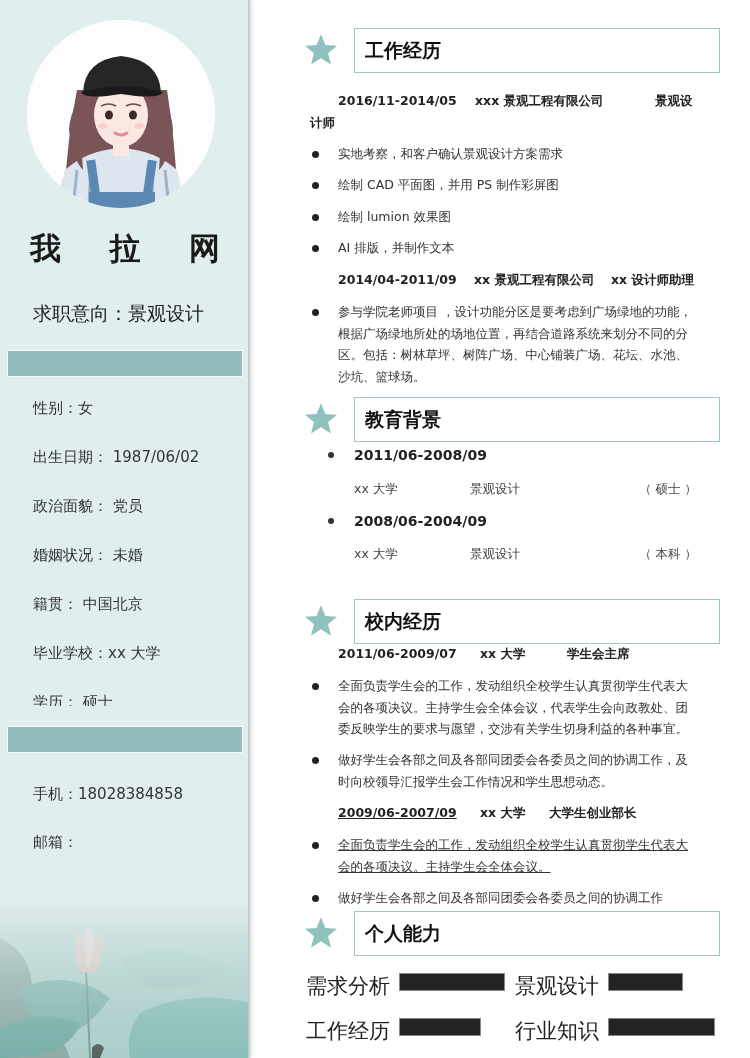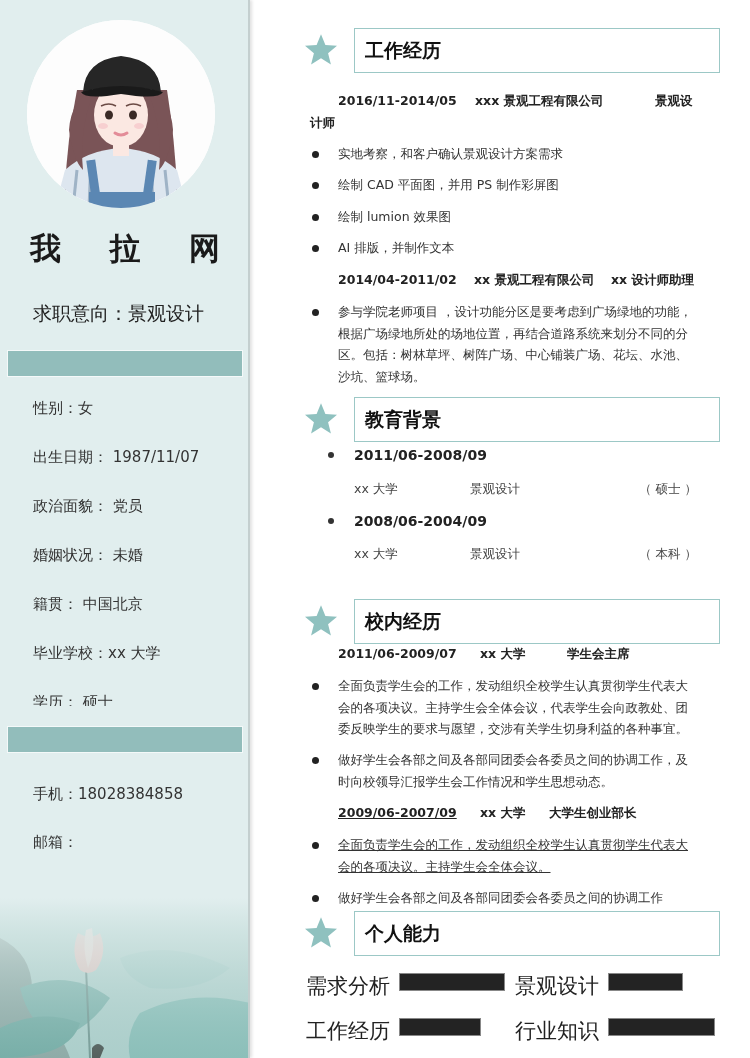--- a/index.html
+++ b/index.html
@@ -116,21 +116,21 @@
     <span>我</span>
     <span>拉</span>
     <span>网</span>
   </div>
   <div class="intent">求职意向：景观设计</div>
 
   <div class="side-bar-block" style="top:350px;"></div>
 
   <div class="info-list" style="top:0;">
     <div class="info-item" style="top:399px;">性别：女</div>
-    <div class="info-item" style="top:448px;">出生日期： 1987/11/07</div>
+    <div class="info-item" style="top:448px;">出生日期： 1987/06/02</div>
     <div class="info-item" style="top:497px;">政治面貌： 党员</div>
     <div class="info-item" style="top:546px;">婚姻状况： 未婚</div>
     <div class="info-item" style="top:595px;">籍贯： 中国北京</div>
     <div class="info-item" style="top:644px;">毕业学校：xx 大学</div>
   </div>
   <div class="info-clip">
     <div class="info-item" style="left:33px; top:3px; font-size:15px; color:#333;">学历： 硕士</div>
   </div>
 
   <div class="side-bar-block" style="top:726px;"></div>
@@ -192,21 +192,21 @@
   </div>
   <div class="bullet-row" style="left:60px; top:206px; width:400px; height:22px;">
     <span class="dot"></span>
     <span class="txt">绘制 lumion 效果图</span>
   </div>
   <div class="bullet-row" style="left:60px; top:237px; width:400px; height:22px;">
     <span class="dot"></span>
     <span class="txt">AI 排版，并制作文本</span>
   </div>
 
-  <div class="abs job-head" style="left:86px; top:272px;">2014/04-2011/02</div>
+  <div class="abs job-head" style="left:86px; top:272px;">2014/04-2011/09</div>
   <div class="abs job-head" style="left:222px; top:272px;">xx 景观工程有限公司</div>
   <div class="abs job-head" style="left:359px; top:272px;">xx 设计师助理</div>
 
   <div class="bullet-row" style="left:60px; top:301px; width:390px; height:88px;">
     <span class="dot"></span>
     <span class="txt" style="width:360px;">参与学院老师项目 ，设计功能分区是要考虑到广场绿地的功能，根据广场绿地所处的场地位置，再结合道路系统来划分不同的分区。包括：树林草坪、树阵广场、中心铺装广场、花坛、水池、沙坑、篮球场。</span>
   </div>
 
   <div class="sec-head" style="top:397px;">
     <div class="sec-star">

